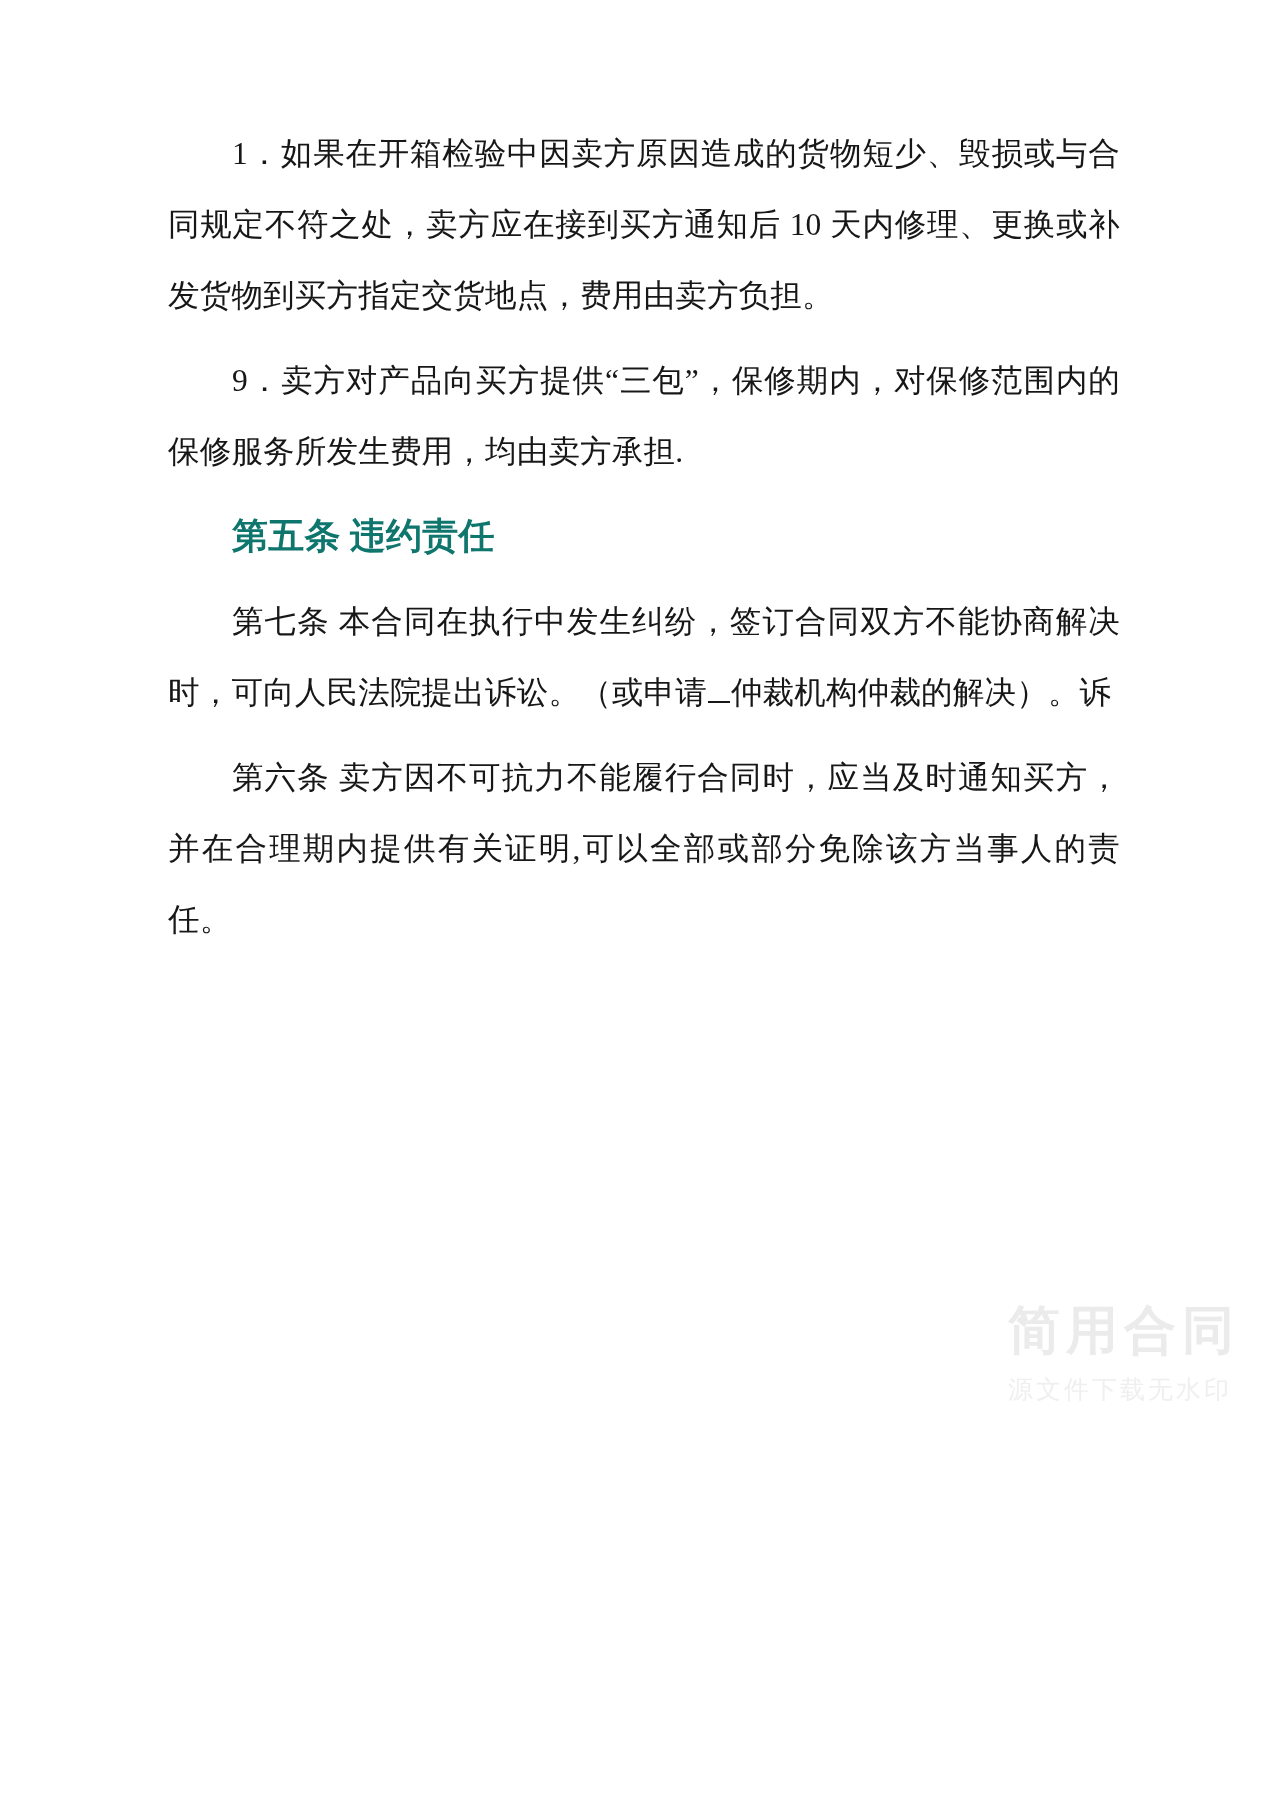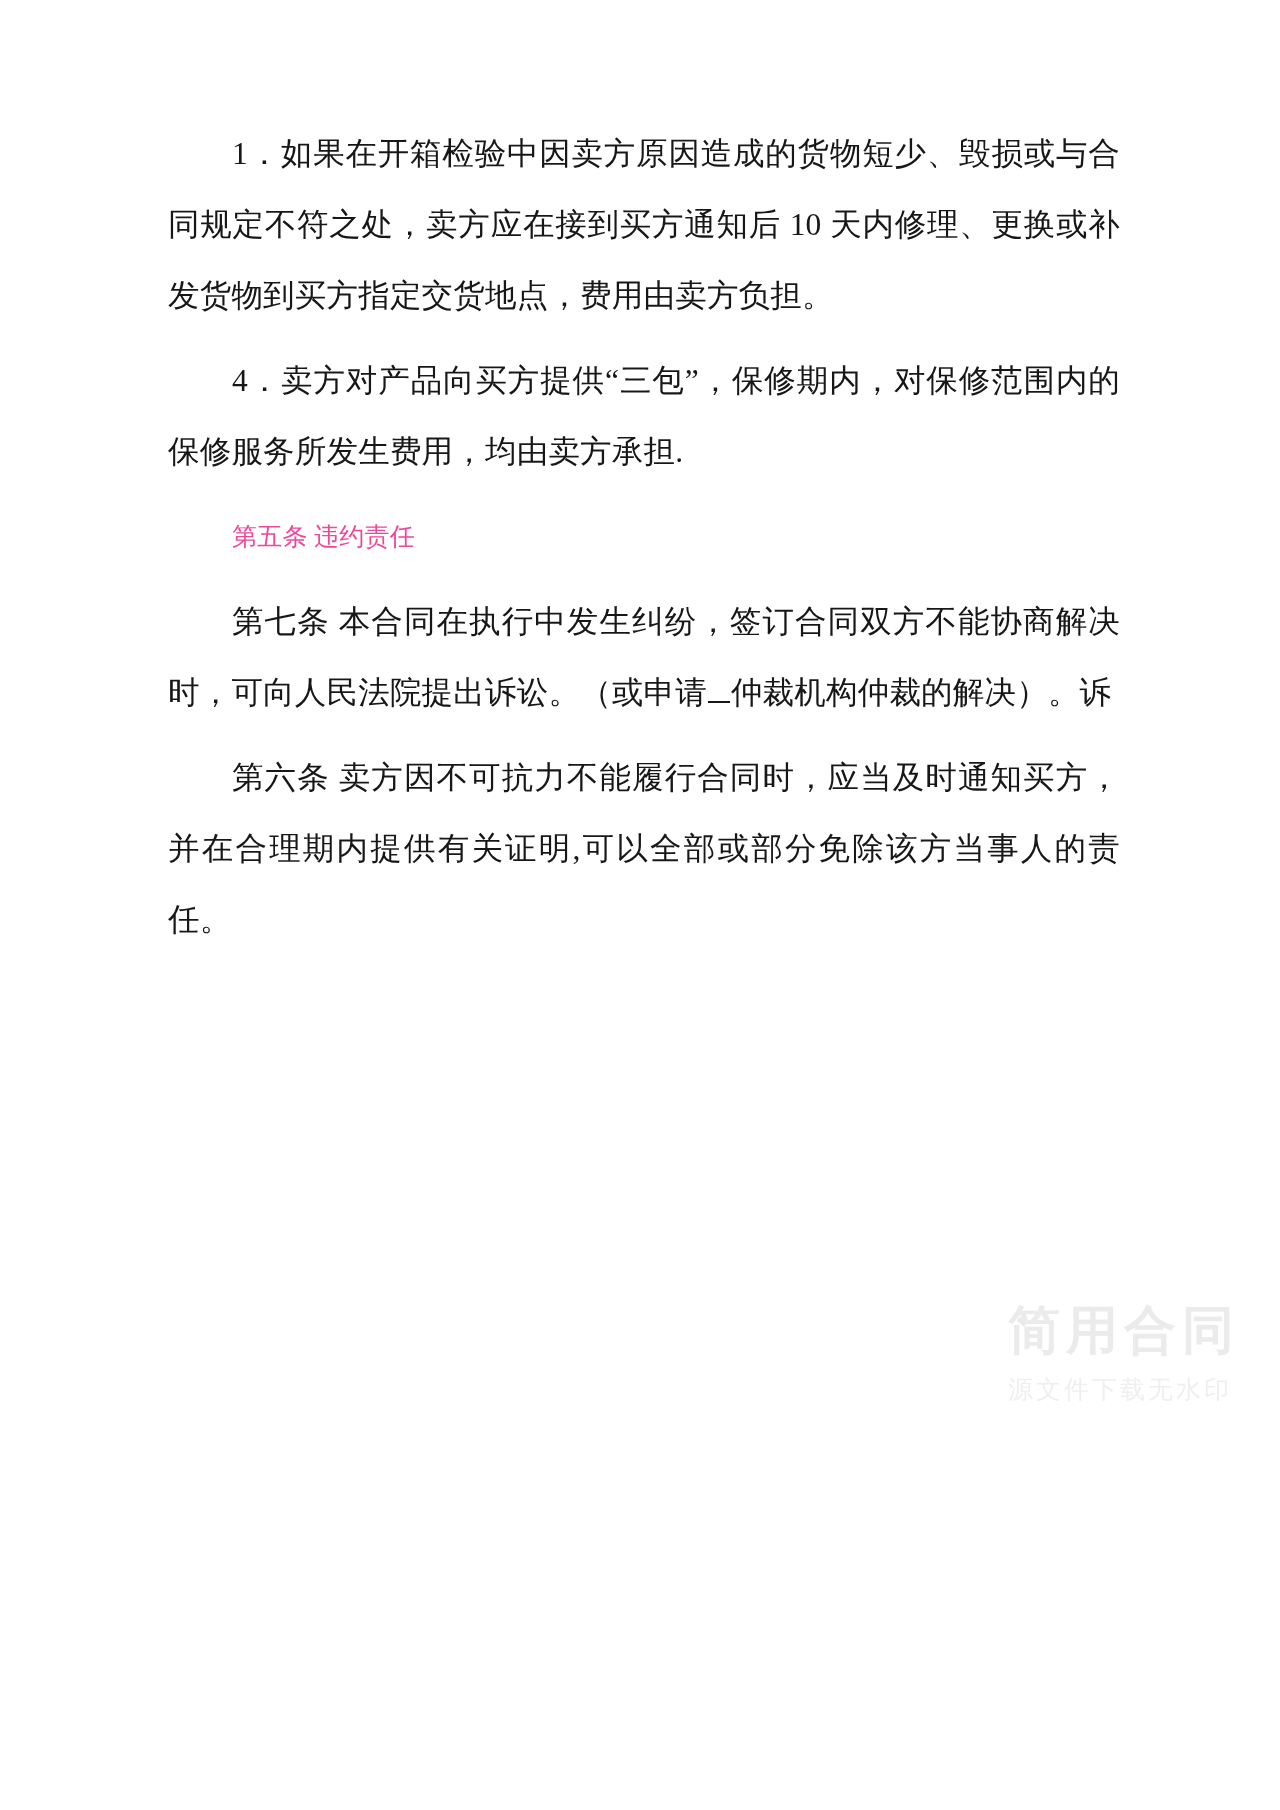--- a/index.html
+++ b/index.html
@@ -42,25 +42,26 @@
   .para.indent {
     text-indent: 64px;
   }
 
   .para.tight {
     letter-spacing: -0.6px;
   }
 
   .heading {
     margin: 0 0 14px 0;
-    font-size: 25px;
+    font-size: 36px;
     line-height: 71px;
-    color: #ec4899;
+    color: #0f766e;
     text-indent: 64px;
     letter-spacing: 0.2px;
+    font-weight: bold;
   }
 
   .blank {
     display: inline-block;
     border-bottom: 2.5px solid #171717;
     vertical-align: baseline;
     margin: 0 1px;
   }
   .blank.w-sm { width: 22px; }
   .blank.w-md { width: 34px; }
@@ -101,21 +102,21 @@
 </style>
 </head>
 <body>
 
 <div id="page">
 
   <div id="doc-body">
 
     <p class="para indent">1．如果在开箱检验中因卖方原因造成的货物短少、毁损或与合同规定不符之处，卖方应在接到买方通知后 10 天内修理、更换或补发货物到买方指定交货地点，费用由卖方负担。</p>
 
-    <p class="para indent">4．卖方对产品向买方提供“三包”，保修期内，对保修范围内的保修服务所发生费用，均由卖方承担.</p>
+    <p class="para indent">9．卖方对产品向买方提供“三包”，保修期内，对保修范围内的保修服务所发生费用，均由卖方承担.</p>
 
     <p class="heading">第五条 违约责任</p>
 
 
 
 
 
     <p class="para indent"><span>第七条 本合同在执行中发生纠纷，签订合同双方不能协商解决时，可向人民法院提出诉讼。（或申请</span><span class="blank w-sm"></span><span>仲裁机构仲裁的解决）。诉</span></p>
 
     <p class="para indent">第六条 卖方因不可抗力不能履行合同时，应当及时通知买方，并在合理期内提供有关证明,可以全部或部分免除该方当事人的责任。</p>

